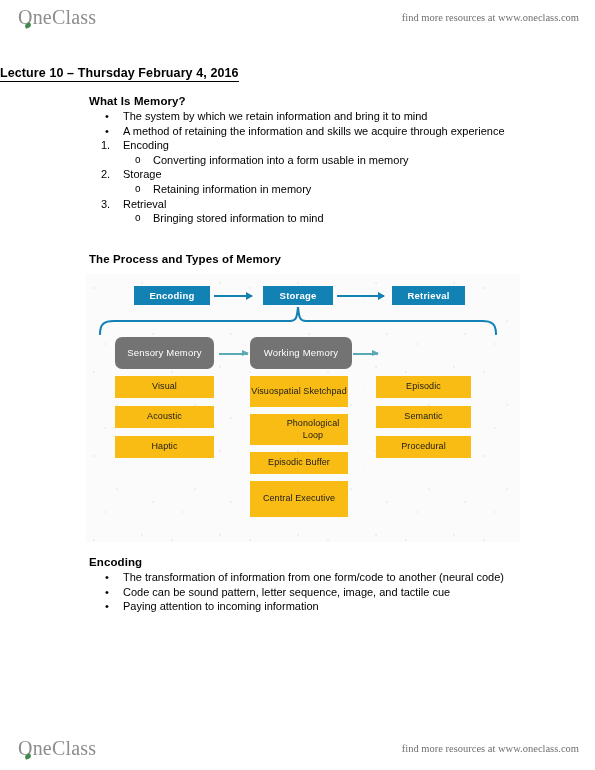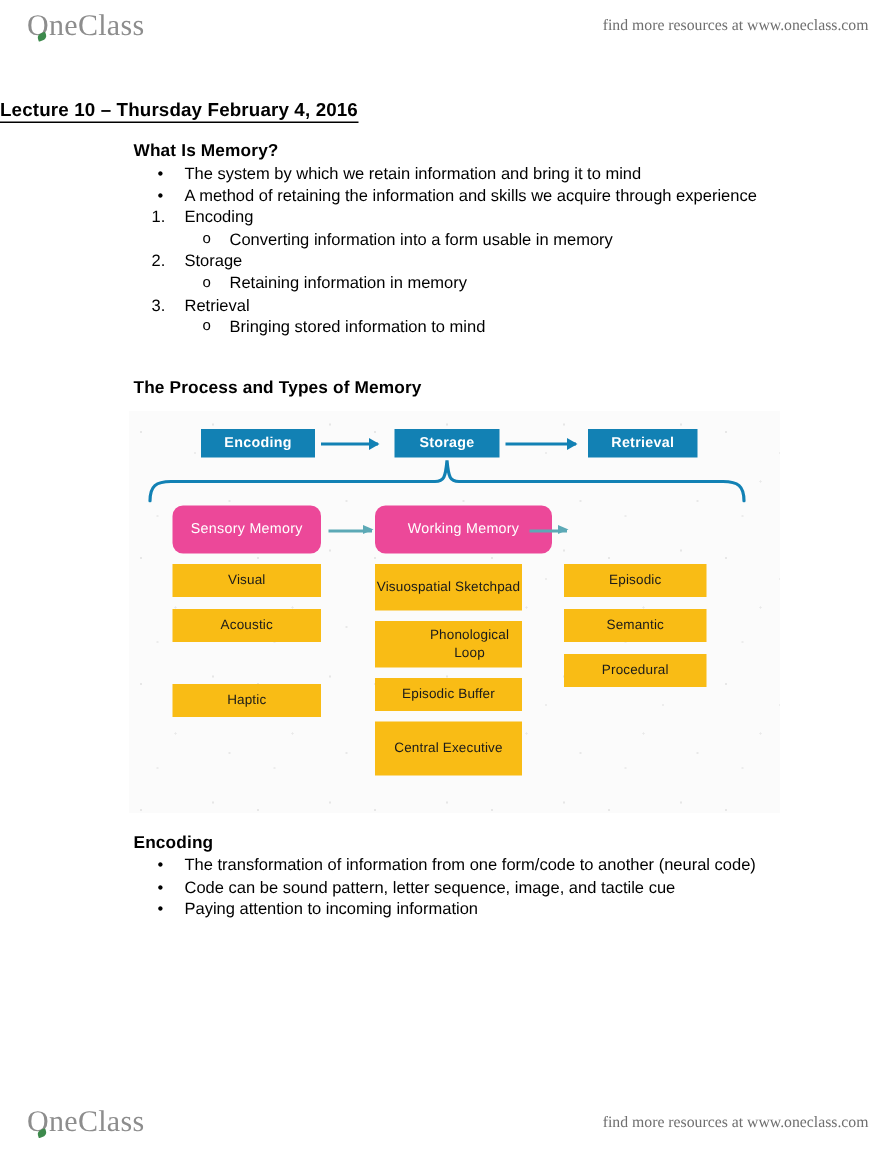--- a/index.html
+++ b/index.html
@@ -159,21 +159,21 @@
     line-height: 11.5px;
   }
   .dg-blue {
     background: #1281B4;
     color: #ffffff;
     font-size: 9.5px;
     font-weight: bold;
     letter-spacing: 0.2px;
   }
   .dg-teal {
-    background: #ec4899;
+    background: #737373;
     color: #ffffff;
     font-size: 9.5px;
     border-radius: 7px;
     letter-spacing: 0.2px;
   }
   .dg-yellow {
     background: #F9BC15;
     color: #1a1a1a;
     font-size: 9px;
     letter-spacing: 0.1px;
@@ -271,28 +271,28 @@
     <div class="dg-box dg-blue" style="left:306px; top:12px; width:73px; height:19px;">Retrieval</div>
 
     <svg class="brace" style="left:10px; top:31px;" width="410" height="30" viewBox="0 0 410 30">
       <path d="M4 29 C4 19, 8 16, 18 16 L194 16 C200 16, 201 13, 202 2 C203 13, 204 16, 210 16 L386 16 C396 16, 400 19, 400 29" fill="none" stroke="#1281B4" stroke-width="2.1" stroke-linecap="round"></path>
     </svg>
 
     <div class="dg-box dg-teal" style="left:29px; top:63px; width:99px; height:32px;">
       <span>Sensory Memory</span>
     </div>
     <div class="arrow teal" style="left:133px; top:79px; width:29px;"></div>
-    <div class="dg-box dg-teal" style="left:164px; top:63px; width:118px; height:32px;">
+    <div class="dg-box dg-teal" style="left:164px; top:63px; width:102px; height:32px;">
       <span>Working Memory</span>
     </div>
     <div class="arrow teal" style="left:267px; top:79px; width:25px;"></div>
 
     <div class="dg-box dg-yellow" style="left:29px; top:132px; width:99px; height:22px;">Acoustic</div>
     <div class="dg-box dg-yellow" style="left:29px; top:102px; width:99px; height:22px;">Visual</div>
-    <div class="dg-box dg-yellow" style="left:29px; top:162px; width:99px; height:22px;margin-top:20px;">Haptic</div>
+    <div class="dg-box dg-yellow" style="left:29px; top:162px; width:99px; height:22px;">Haptic</div>
 
     <div class="dg-box dg-yellow" style="left:164px; top:102px; width:98px; height:31px;">
       <span>Visuospatial Sketchpad</span>
     </div>
     <div class="dg-box dg-yellow" style="left:164px; top:140px; width:98px; height:31px;padding-left:28px;">
       <span>Phonological Loop</span>
     </div>
     <div class="dg-box dg-yellow" style="left:164px; top:178px; width:98px; height:22px;">
       <span>Episodic Buffer</span>
     </div>

